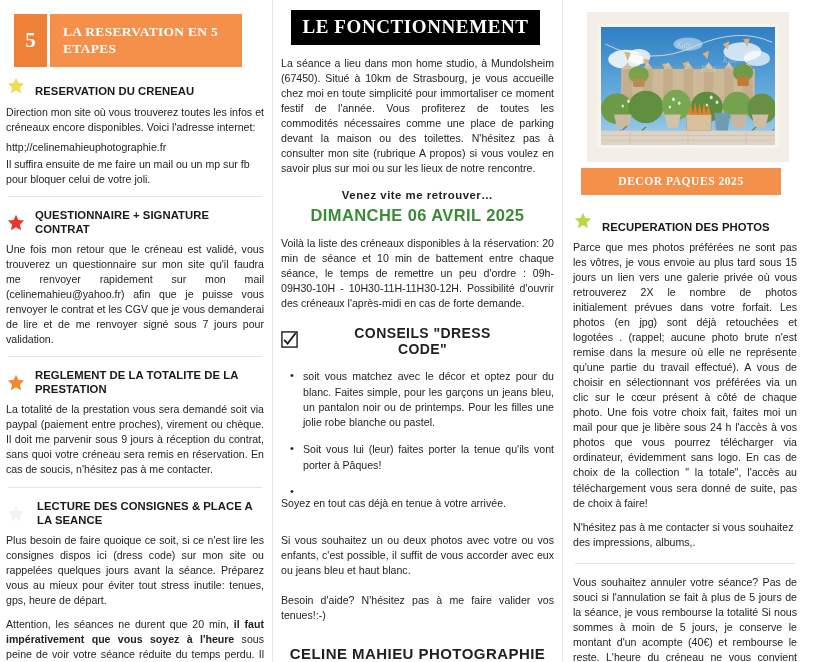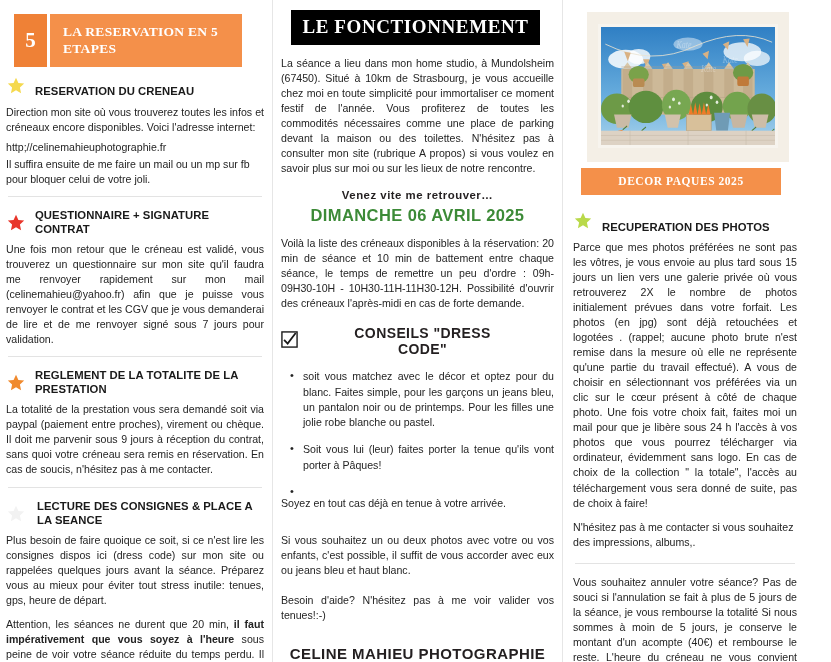--- a/index.html
+++ b/index.html
@@ -303,21 +303,21 @@
     </div>
 
     <ul class="bul">
       <li>soit vous matchez avec le décor et optez pour du blanc. Faites simple, pour les garçons un jeans bleu, un pantalon noir ou de printemps. Pour les filles une jolie robe blanche ou pastel.</li>
       <li>Soit vous lui (leur) faites porter la tenue qu'ils vont porter à Pâques!</li>
       <li class="empty"></li>
     </ul>
 
     <p class="body nojust">Soyez  en tout cas déjà en tenue à votre arrivée.</p>
     <p class="body" style="margin-top:22px">Si  vous souhaitez un ou deux photos avec votre ou vos enfants, c'est possible, il suffit de vous accorder avec eux ou jeans bleu et haut blanc.</p>
-    <p class="body" style="margin-top:15px">Besoin d'aide? N'hésitez pas à me voir valider vos tenues!:-)</p>
+    <p class="body" style="margin-top:15px">Besoin d'aide? N'hésitez pas à me faire valider vos tenues!:-)</p>
 
     <div class="footer-sig">CELINE MAHIEU PHOTOGRAPHIE</div>
   </div>
 
   <div class="col col-right">
 
     <div class="photo-frame">
       <svg class="photo" viewBox="0 0 240 124" preserveAspectRatio="none">
         <defs>
           <linearGradient id="sky" x1="0" y1="0" x2="0" y2="1">

